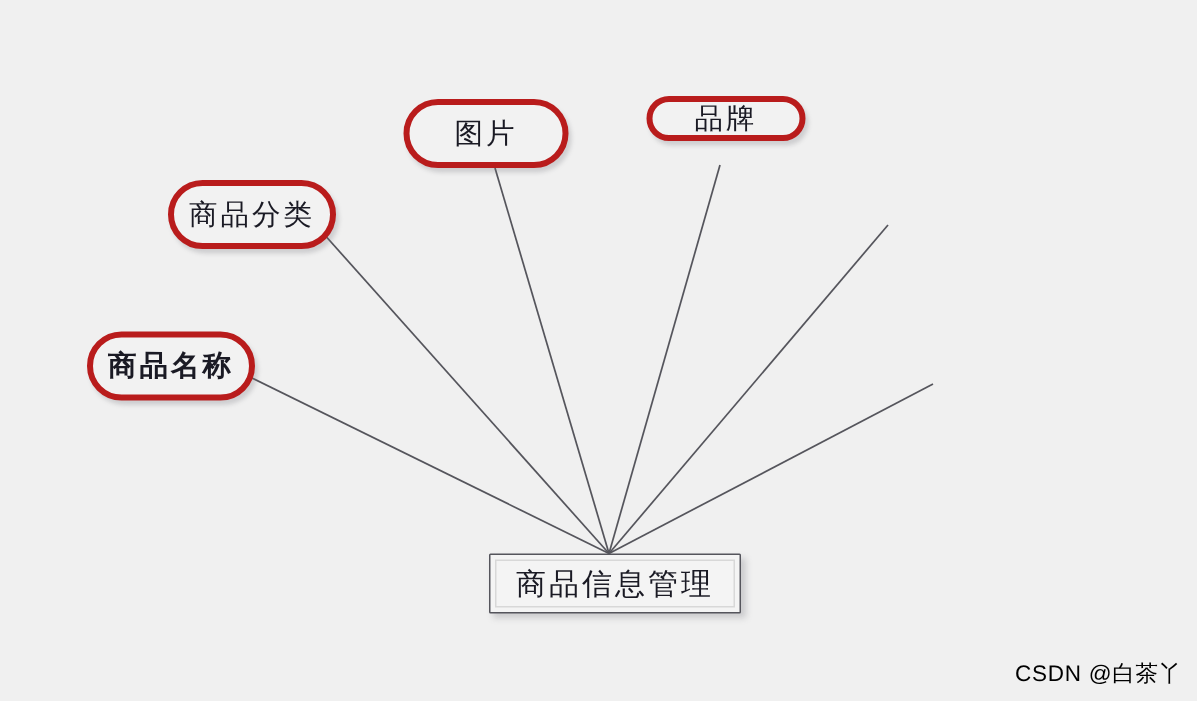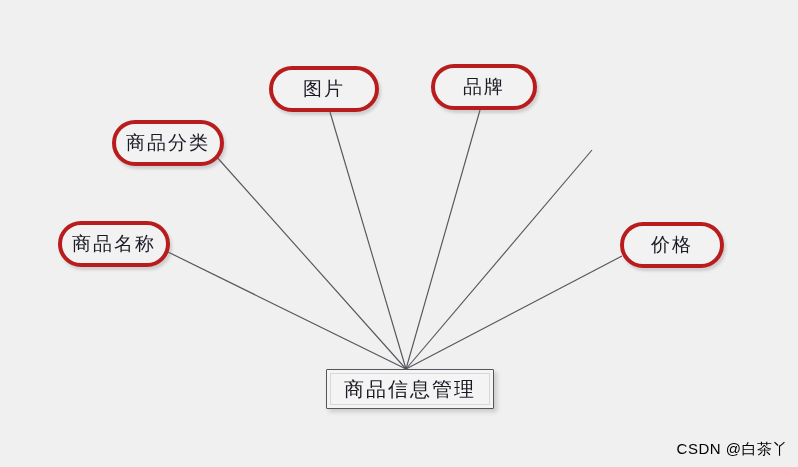--- a/index.html
+++ b/index.html
@@ -84,40 +84,37 @@
     <g id="edges" stroke="#55555c" stroke-width="1.15" fill="none" shape-rendering="geometricPrecision">
         <line x1="168" y1="252" x2="406" y2="369"></line>
         <line x1="215" y1="155" x2="406" y2="369"></line>
         <line x1="330" y1="112" x2="406" y2="369"></line>
         <line x1="480" y1="110" x2="406" y2="369"></line>
         <line x1="592" y1="150" x2="406" y2="369"></line>
         <line x1="622" y1="256" x2="406" y2="369"></line>
       </g>
   </svg>
 
-  <div class="node attr-node" style="left: 58px; top: 221px; width: 112px; height: 46px;">
+  <div class="node attr-node" style="left: 58px; top: 221px; width: 112px; height: 46px; font-weight: bold;">
     <span>商品名称</span>
   </div>
 
   <div class="node attr-node" style="left: 112px; top: 120px; width: 112px; height: 46px;">
     <span>商品分类</span>
   </div>
 
   <div class="node attr-node" style="left: 269px; top: 66px; width: 110px; height: 46px;">
     <span>图片</span>
   </div>
 
-  <div class="node attr-node" style="left: 431px; top: 64px; width: 106px; height: 46px;">
+  <div class="node attr-node" style="left: 431px; top: 64px; width: 106px; height: 30px;">
     <span>品牌</span>
   </div>
 
 
-  <div class="node attr-node" style="left: 620px; top: 222px; width: 104px; height: 46px;">
-    <span>价格</span>
-  </div>
 
   <div class="node entity-node" id="entity-node" style="left: 326px; top: 369px; width: 168px; height: 40px;">
     <span class="inner-rule"></span>
     <span class="entity-label">商品信息管理</span>
   </div>
 
   <div id="watermark">CSDN @白茶丫</div>
 
 </div>
 

